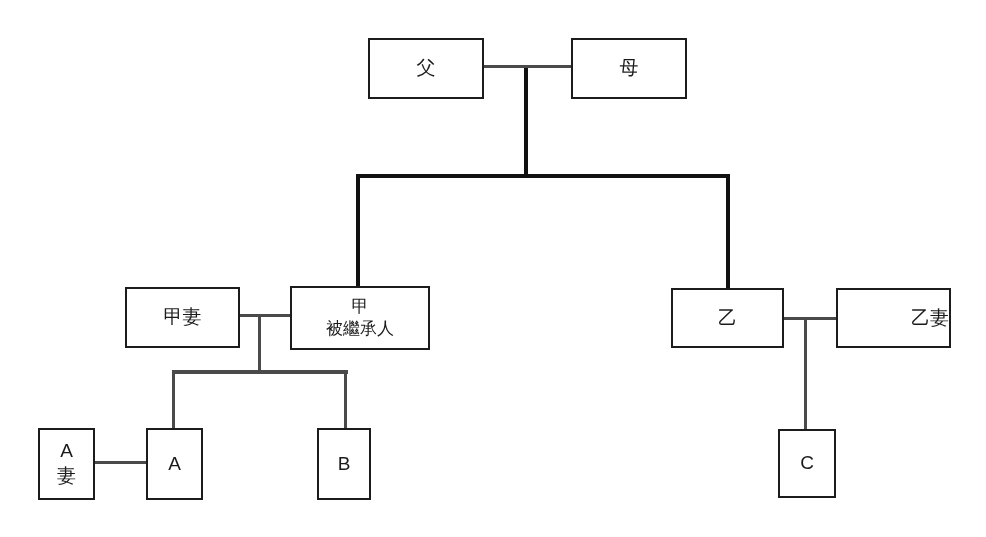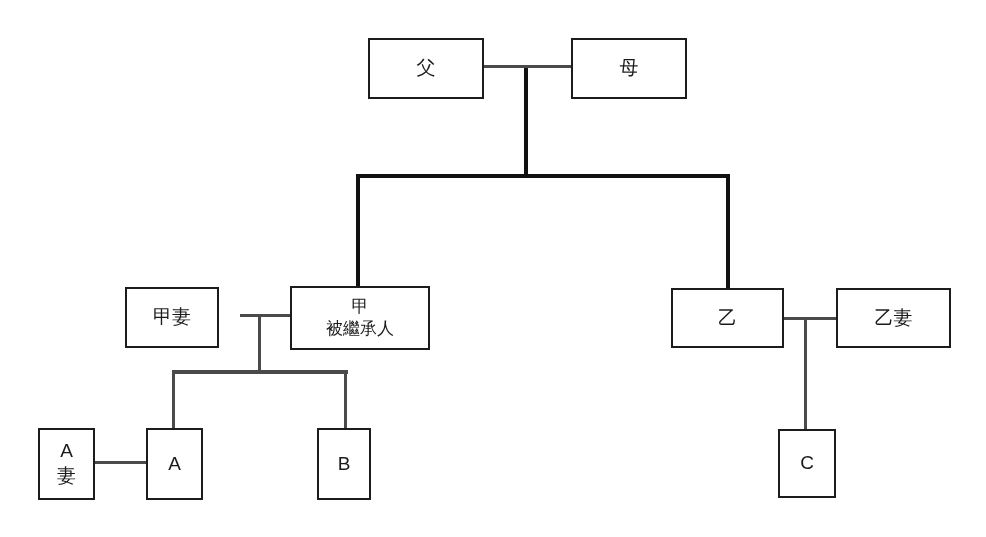--- a/index.html
+++ b/index.html
@@ -68,34 +68,34 @@
   <div class="line relation" style="left:95px; top:461px; width:51px; height:3px;"></div>
 
   <div class="node" style="left:368px; top:38px; width:116px; height:61px;">
     <span class="lbl">父</span>
   </div>
 
   <div class="node" style="left:571px; top:38px; width:116px; height:61px;">
     <span class="lbl">母</span>
   </div>
 
-  <div class="node" style="left:125px; top:287px; width:94px; height:61px;">
+  <div class="node" style="left:125px; top:287px; width:115px; height:61px;">
     <span class="lbl">甲妻</span>
   </div>
 
   <div class="node small-text" style="left:290px; top:286px; width:140px; height:64px;">
     <span class="lbl">甲</span>
     <span class="lbl">被繼承人</span>
   </div>
 
   <div class="node" style="left:671px; top:288px; width:113px; height:60px;">
     <span class="lbl">乙</span>
   </div>
 
-  <div class="node" style="left:836px; top:288px; width:115px; height:60px;">
+  <div class="node" style="left:836px; top:288px; width:115px; height:60px;align-items:flex-end;">
     <span class="lbl">乙妻</span>
   </div>
 
   <div class="node" style="left:38px; top:428px; width:57px; height:72px;">
     <span class="lbl">A</span>
     <span class="lbl">妻</span>
   </div>
 
   <div class="node" style="left:146px; top:428px; width:57px; height:72px;">
     <span class="lbl">A</span>

